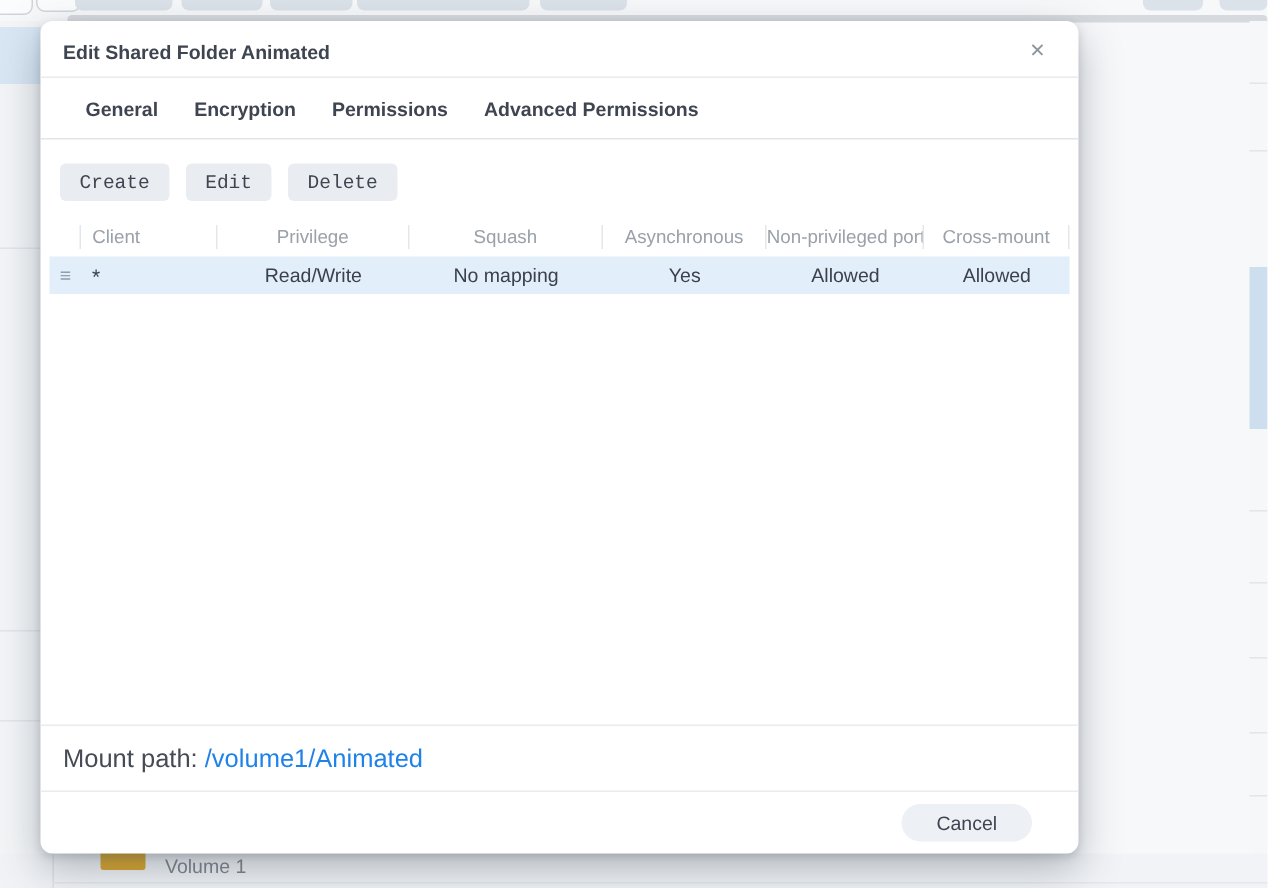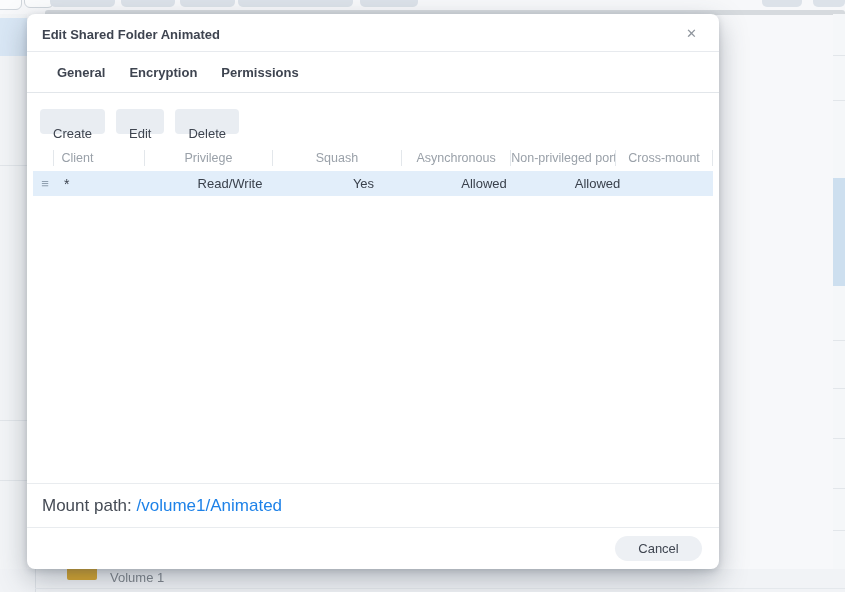--- a/index.html
+++ b/index.html
@@ -42,22 +42,22 @@
   .tabs { position:relative; display:flex; height:41px; padding:0 30px; gap:24px;
           border-bottom:1px solid #e2e6ea; }
   .tab { position:relative; display:flex; align-items:center; height:100%;
          font-size:13px; font-weight:bold; color:#3e4450; cursor:pointer; white-space:nowrap; }
   .tab.active { color:#1a7ee6; }
   .tab.active::after { content:""; position:absolute; left:50%; bottom:-5px; width:8px; height:8px;
          margin-left:-4px; background:#fff; border-top:1px solid #dde2e8; border-left:1px solid #dde2e8;
          transform:rotate(45deg); }
 
   .toolbar { display:flex; gap:11px; margin:16px 0 0 13px; }
-  .tb-btn { height:25px; line-height:25px; padding:12px 13px; border:none; border-radius:4px;
-            background:#e9edf2; color:#3f4550; font-size:13px; font-family:Liberation Sans, sans-serif; cursor:pointer; }
+  .tb-btn { height:25px; line-height:25px; padding:0 13px; border:none; border-radius:4px;
+            background:#e9edf2; color:#3f4550; font-size:13px; font-family:Liberation Mono, monospace; cursor:pointer; }
 
   .table { margin:12px 6px 0 6px; }
   .thead { display:flex; height:24px; align-items:center; color:#9aa1a9; font-size:12.5px; }
   .th { border-right:1px solid #e3e7eb; height:16px; line-height:16px; text-align:center;
         overflow:hidden; white-space:nowrap; }
   .trow { display:flex; height:25px; margin-top:1px; align-items:center;
           background:#e2eefa; font-size:13px; color:#3a414c; cursor:pointer; }
   .td { text-align:center; overflow:hidden; white-space:nowrap; }
   .col-handle { width:24px; }
   .col-client { width:101px; text-align:left; padding-left:7px; }
@@ -69,21 +69,21 @@
   .col-fill { flex:1; border-right:none; }
   .drag-handle { width:24px; text-align:center; color:#90a0b0; font-size:13px; cursor:grab; }
   .client-star { font-size:14px; }
 
   .mount-divider { position:absolute; left:0; top:469px; width:100%; height:1px; background:#e9ecef; }
   .mount-path { position:absolute; left:15px; top:482px; font-size:17px; color:#454b55; }
   .mount-link { color:#1e82e8; cursor:pointer; }
 
   .footer-divider { position:absolute; left:0; top:513px; width:100%; height:1px; background:#e9ecef; }
   .footer { position:absolute; left:0; top:514px; width:100%; height:41px;
-            display:flex; align-items:center; justify-content:flex-end; gap:10px; padding-right:17px; }
+            display:flex; align-items:center; justify-content:flex-end; gap:10px; padding-right:31px; }
   .btn { height:25px; border:none; border-radius:13px; font-size:13px; font-family:inherit; cursor:pointer; }
   .btn-cancel { width:87px; background:#edf0f4; color:#3f4550; }
   .btn-save { width:111px; background:#1577ec; color:#ffffff; }
 </style>
 </head>
 <body>
 
 <div class="bg-corner" style="left:-10px; top:-12px; width:32px; height:22px;"></div>
 <div class="bg-corner" style="left:24px; top:-14px; width:30px; height:22px;"></div>
 <div class="bg-btn" style="left:50px;  width:65px;"></div>
@@ -123,20 +123,21 @@
 
   <div class="dlg-header">
     <div class="dlg-title">Edit Shared Folder Animated</div>
     <div class="dlg-close">✕</div>
   </div>
 
   <div class="tabs">
     <div class="tab">General</div>
     <div class="tab">Encryption</div>
     <div class="tab">Permissions</div>
+    <div class="tab">Advanced Permissions</div>
   </div>
 
   <div class="toolbar">
     <button class="tb-btn">Create</button>
     <button class="tb-btn">Edit</button>
     <button class="tb-btn">Delete</button>
   </div>
 
   <div class="table">
     <div class="thead">
@@ -146,20 +147,21 @@
       <div class="th col-squash">Squash</div>
       <div class="th col-async">Asynchronous</div>
       <div class="th col-nonpriv">Non-privileged port</div>
       <div class="th col-cross">Cross-mount</div>
       <div class="th col-fill"></div>
     </div>
     <div class="trow">
       <div class="drag-handle">≡</div>
       <div class="td col-client client-star">*</div>
       <div class="td col-privilege">Read/Write</div>
+      <div class="td col-squash">No mapping</div>
       <div class="td col-async">Yes</div>
       <div class="td col-nonpriv">Allowed</div>
       <div class="td col-cross">Allowed</div>
       <div class="td col-fill"></div>
     </div>
   </div>
 
   <div class="mount-divider"></div>
   <div class="mount-path"><span>Mount path: </span><span class="mount-link">/volume1/Animated</span></div>
 

